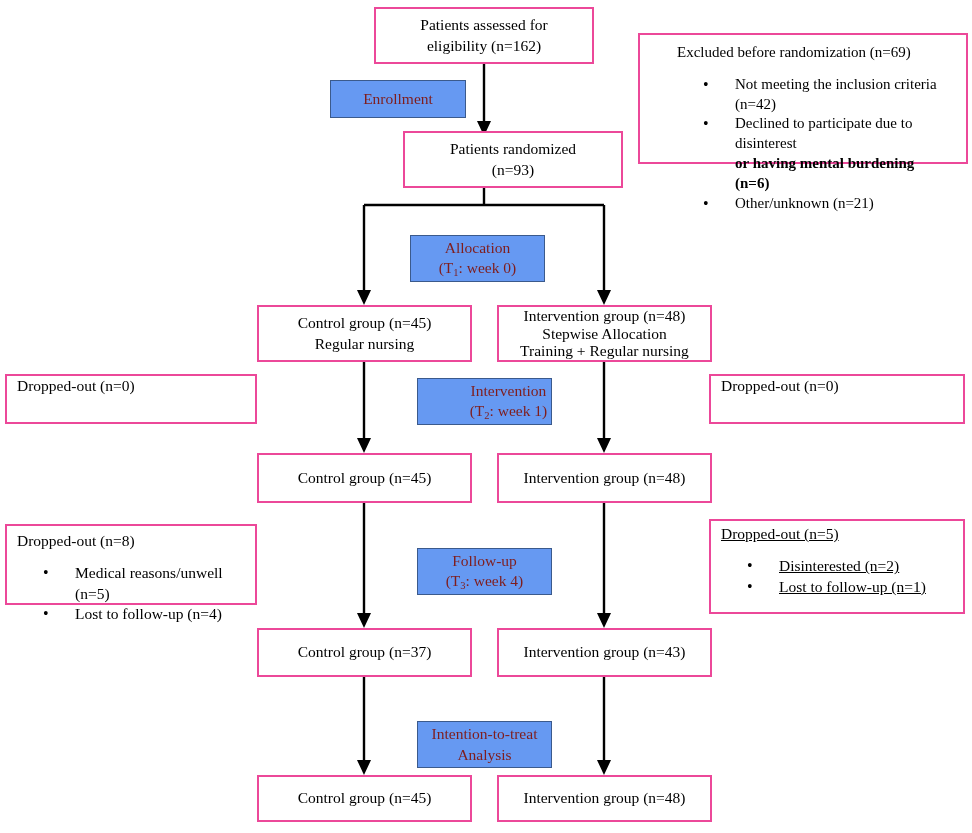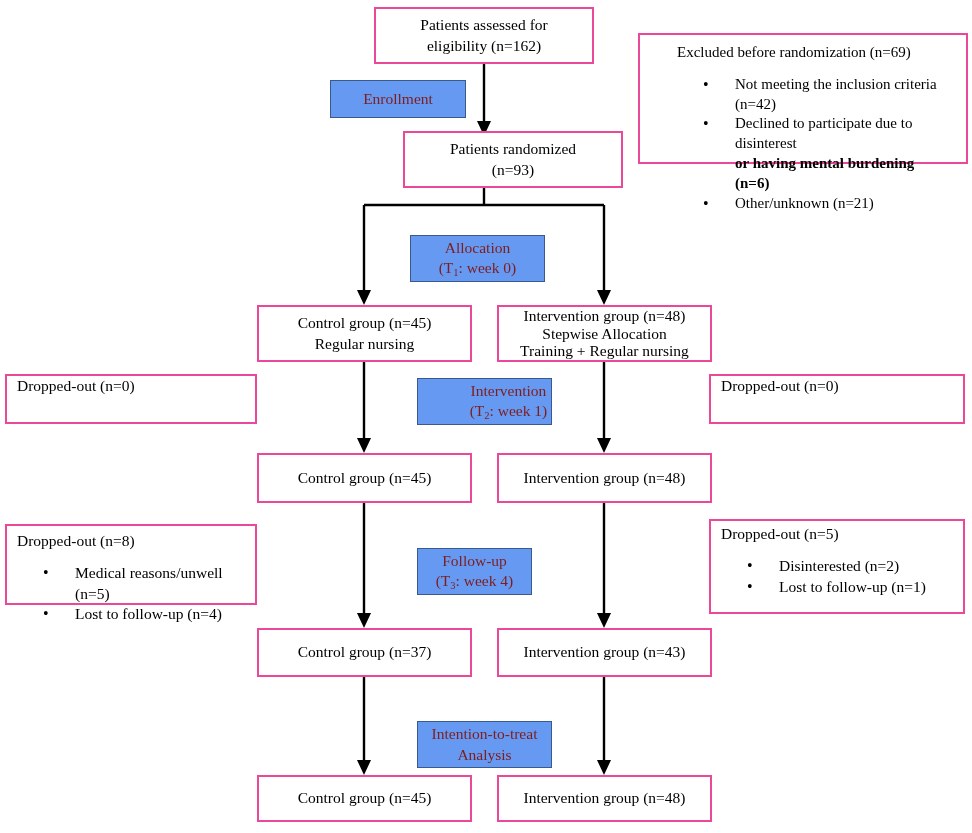--- a/index.html
+++ b/index.html
@@ -184,40 +184,40 @@
   </div>
 
   <div class="box" style="left:257px; top:453px; width:215px; height:50px;">
     <span class="lbl">Control group (n=45)</span>
   </div>
 
   <div class="box" style="left:497px; top:453px; width:215px; height:50px;">
     <span class="lbl">Intervention group (n=48)</span>
   </div>
 
-  <div class="blue" style="left:417px; top:548px; width:115px; height:47px;">
+  <div class="blue" style="left:417px; top:548px; width:135px; height:47px;">
     <span class="lbl">Follow-up</span>
     <span class="lbl"><span>(T</span><sub>3</sub><span>: week 4)</span></span>
   </div>
 
   <div class="box left-align" style="left:5px; top:524px; width:252px; height:81px;">
     <div class="body-txt" style="padding-top:5px;">
       <span class="head-line">Dropped-out (n=8)</span>
       <ul class="bullets">
         <li>
           <span>Medical reasons/unwell (n=5)</span>
         </li>
         <li>
           <span>Lost to follow-up (n=4)</span>
         </li>
       </ul>
     </div>
   </div>
 
-  <div class="box left-align" style="left:709px; top:519px; width:256px; height:95px;">
+  <div class="box left-align" style="left:709px; top:519px; width:256px; height:95px;text-decoration:underline;">
     <div class="body-txt" style="padding-top:3px;">
       <span class="head-line">Dropped-out (n=5)</span>
       <ul class="bullets">
         <li>
           <span>Disinterested (n=2)</span>
         </li>
         <li>
           <span>Lost to follow-up (n=1)</span>
         </li>
       </ul>

